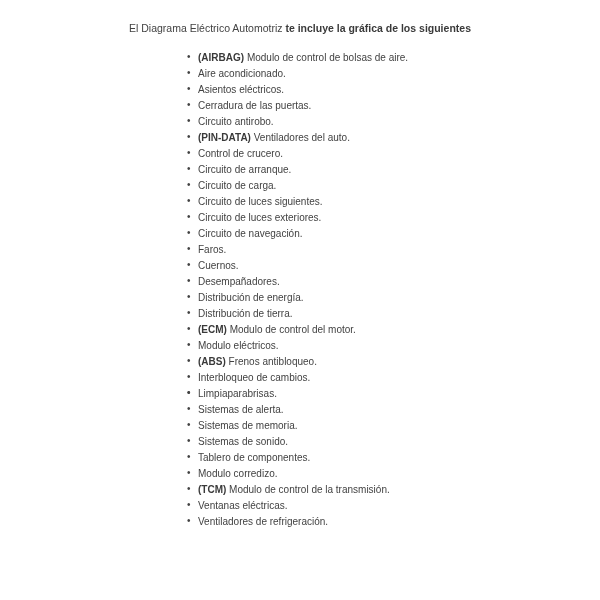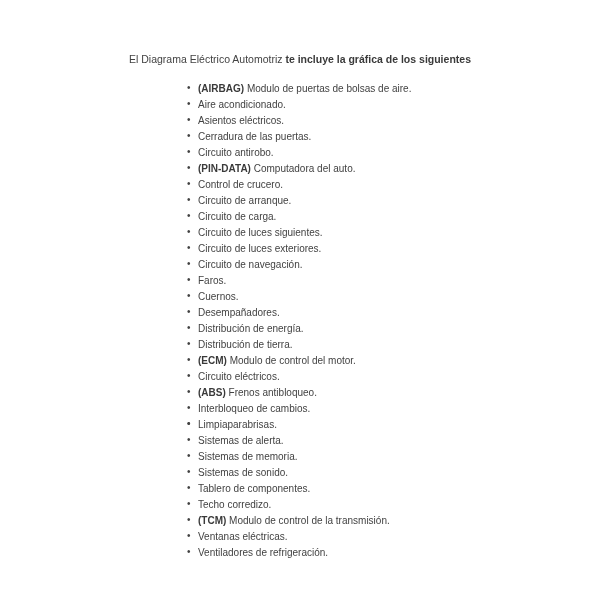--- a/index.html
+++ b/index.html
@@ -10,21 +10,21 @@
   html,body{margin:0;padding:0;}
   body{
     width:600px;height:600px;
     background:var(--bg);
     font-family:"Liberation Sans", sans-serif;
     color:var(--text);
     overflow:hidden;
   }
   .page{width:600px;height:600px;}
   .title{
-    padding-top:51px;
+    padding-top:20px;
     text-align:center;
     font-size:10.5px;
     line-height:17px;
     color:var(--text);
   }
   .b{font-weight:bold;color:var(--bold);}
   ul.components{
     list-style:none;
     margin:13px 0 0 186px;
     padding:0;
@@ -46,46 +46,46 @@
 </head>
 <body>
 
 <div class="page">
 
   <div class="title">
     <div><span>El Diagrama Eléctrico Automotriz </span><span class="b">te incluye la gráfica de los siguientes</span></div>
   </div>
 
   <ul class="components" id="components-list">
-      <li><span class="bullet">•</span><span class="b">(AIRBAG)</span><span> Modulo de puertas de bolsas de aire.</span></li>
+      <li><span class="bullet">•</span><span class="b">(AIRBAG)</span><span> Modulo de control de bolsas de aire.</span></li>
       <li><span class="bullet">•</span><span class="b"></span><span>Aire acondicionado.</span></li>
       <li><span class="bullet">•</span><span class="b"></span><span>Asientos eléctricos.</span></li>
       <li><span class="bullet">•</span><span class="b"></span><span>Cerradura de las puertas.</span></li>
       <li><span class="bullet">•</span><span class="b"></span><span>Circuito antirobo.</span></li>
-      <li><span class="bullet">•</span><span class="b">(PIN-DATA)</span><span> Computadora del auto.</span></li>
+      <li><span class="bullet">•</span><span class="b">(PIN-DATA)</span><span> Ventiladores del auto.</span></li>
       <li><span class="bullet">•</span><span class="b"></span><span>Control de crucero.</span></li>
       <li><span class="bullet">•</span><span class="b"></span><span>Circuito de arranque.</span></li>
       <li><span class="bullet">•</span><span class="b"></span><span>Circuito de carga.</span></li>
       <li><span class="bullet">•</span><span class="b"></span><span>Circuito de luces siguientes.</span></li>
       <li><span class="bullet">•</span><span class="b"></span><span>Circuito de luces exteriores.</span></li>
       <li><span class="bullet">•</span><span class="b"></span><span>Circuito de navegación.</span></li>
       <li><span class="bullet">•</span><span class="b"></span><span>Faros.</span></li>
       <li><span class="bullet">•</span><span class="b"></span><span>Cuernos.</span></li>
       <li><span class="bullet">•</span><span class="b"></span><span>Desempañadores.</span></li>
       <li><span class="bullet">•</span><span class="b"></span><span>Distribución de energía.</span></li>
       <li><span class="bullet">•</span><span class="b"></span><span>Distribución de tierra.</span></li>
       <li><span class="bullet">•</span><span class="b">(ECM)</span><span> Modulo de control del motor.</span></li>
-      <li><span class="bullet">•</span><span class="b"></span><span>Circuito eléctricos.</span></li>
+      <li><span class="bullet">•</span><span class="b"></span><span>Modulo eléctricos.</span></li>
       <li><span class="bullet">•</span><span class="b">(ABS)</span><span> Frenos antibloqueo.</span></li>
       <li><span class="bullet">•</span><span class="b"></span><span>Interbloqueo de cambios.</span></li>
       <li><span class="bullet">•</span><span class="b"></span></li>
       <li><span class="bullet">•</span><span class="b"></span><span>Limpiaparabrisas.</span></li>
       <li><span class="bullet">•</span><span class="b"></span><span>Sistemas de alerta.</span></li>
       <li><span class="bullet">•</span><span class="b"></span><span>Sistemas de memoria.</span></li>
       <li><span class="bullet">•</span><span class="b"></span><span>Sistemas de sonido.</span></li>
       <li><span class="bullet">•</span><span class="b"></span><span>Tablero de componentes.</span></li>
-      <li><span class="bullet">•</span><span class="b"></span><span>Techo corredizo.</span></li>
+      <li><span class="bullet">•</span><span class="b"></span><span>Modulo corredizo.</span></li>
       <li><span class="bullet">•</span><span class="b">(TCM)</span><span> Modulo de control de la transmisión.</span></li>
       <li><span class="bullet">•</span><span class="b"></span><span>Ventanas eléctricas.</span></li>
       <li><span class="bullet">•</span><span class="b"></span><span>Ventiladores de refrigeración.</span></li>
     </ul>
 
 </div>
 
 </body></html>

